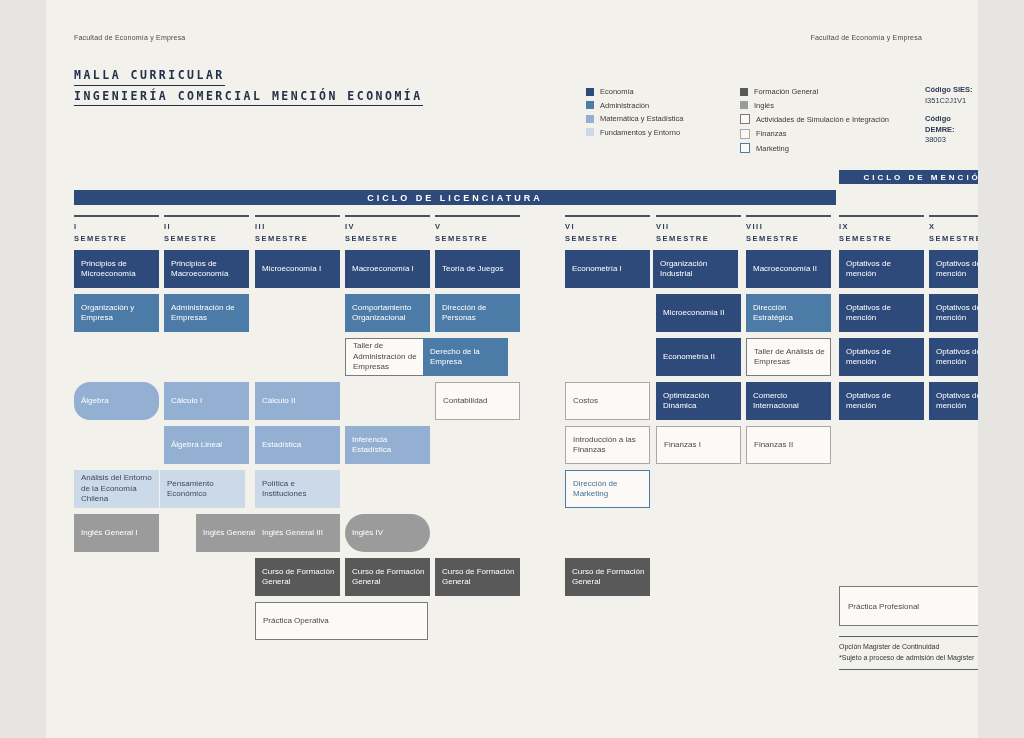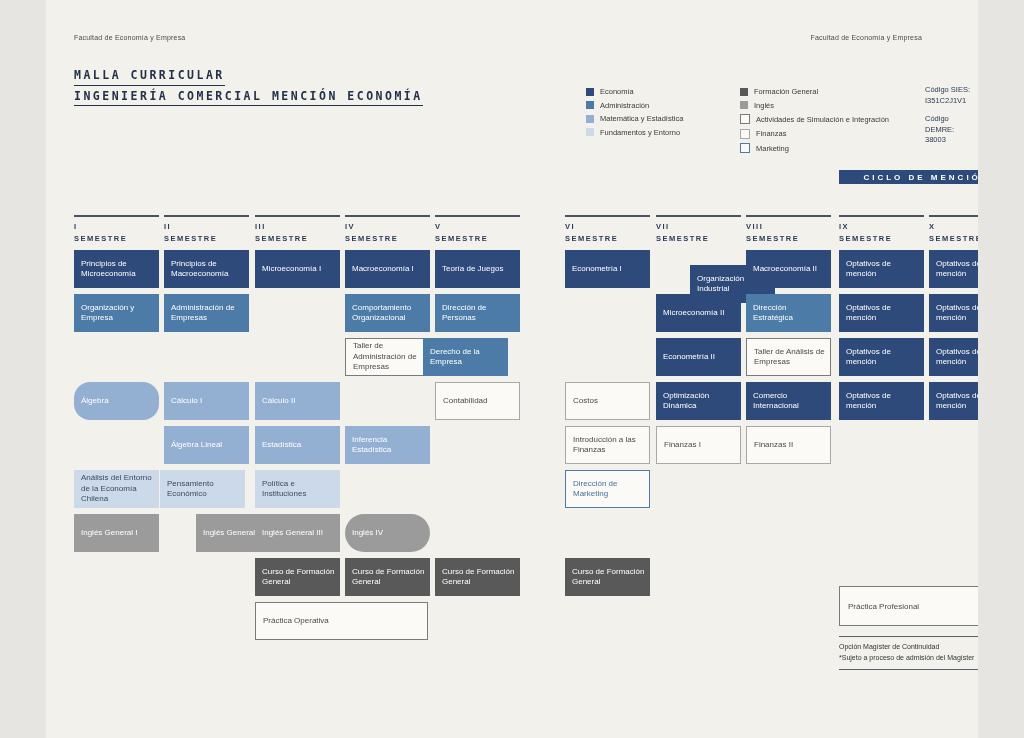--- a/index.html
+++ b/index.html
@@ -8,21 +8,21 @@
     background:#f2f1ec; font-family:"Liberation Sans", sans-serif;
     overflow:hidden; margin:0 auto;
   }
   .tiny-header { position:absolute; font-size:7px; color:#4a4a4a; letter-spacing:.2px; }
   .page-title { position:absolute; left:28px; top:70px; font-family:"DejaVu Sans Mono", monospace; font-weight:bold; color:#22304a; font-size:11.5px; letter-spacing:2.5px; line-height:1; }
   .page-title .t-line { display:inline-block; border-bottom:1.5px solid #22304a; padding-bottom:3px; margin-bottom:5px; }
   .legend-col { position:absolute; top:87px; }
   .legend-item { display:flex; align-items:center; margin-bottom:4.5px; font-size:7.5px; color:#3a3a3a; }
   .swatch { width:8px; height:8px; margin-right:6px; flex:0 0 auto; }
   .codes { position:absolute; left:879px; top:85px; font-size:7.5px; color:#2b3a55; line-height:1.4; }
-  .codes .code-label { font-weight:normal; }
+  .codes .code-label { font-weight:bold; }
   .codes .code-value { margin-bottom:8px; }
   .banner { position:absolute; background:#2e4a7a; color:#ffffff; font-size:9px; font-weight:bold; letter-spacing:3px; display:flex; align-items:center; justify-content:center; }
   .sem { position:absolute; top:215px; width:85px; border-top:2px solid #4a5160; padding-top:5px; font-size:7.5px; font-weight:bold; letter-spacing:1.5px; color:#2b3a55; box-sizing:border-box; }
   .sem .word { display:block; margin-top:3px; }
   .course { position:absolute; width:85px; height:38px; display:flex; align-items:center; padding:3px 4px 3px 7px; box-sizing:border-box; font-size:8px; line-height:1.3; }
   .cat-economia { background:#2e4a7a; color:#ffffff; }
   .cat-administracion { background:#4d7ba8; color:#ffffff; }
   .cat-matematica { background:#93b0d2; color:#ffffff; }
   .cat-fundamentos { background:#ccd9e9; color:#3a4a63; }
   .cat-formacion { background:#595959; color:#ffffff; }
@@ -88,20 +88,21 @@
     </div>
 
   <div class="codes">
     <div class="code-label">Código SIES:</div>
     <div class="code-value">I351C2J1V1</div>
     <div class="code-label">Código DEMRE:</div>
     <div class="code-value">38003</div>
   </div>
 
   <div class="banner" style="left:793px; top:170px; width:175px; height:14px; font-size:8px;">CICLO DE MENCIÓN</div>
+  <div class="banner" style="left:28px; top:190px; width:762px; height:15px;">CICLO DE LICENCIATURA</div>
 
   <div>
       <div class="sem" style="left: 28px;"><span>I</span><span class="word">SEMESTRE</span></div>
       <div class="sem" style="left: 118px;"><span>II</span><span class="word">SEMESTRE</span></div>
       <div class="sem" style="left: 209px;"><span>III</span><span class="word">SEMESTRE</span></div>
       <div class="sem" style="left: 299px;"><span>IV</span><span class="word">SEMESTRE</span></div>
       <div class="sem" style="left: 389px;"><span>V</span><span class="word">SEMESTRE</span></div>
       <div class="sem" style="left: 519px;"><span>VI</span><span class="word">SEMESTRE</span></div>
       <div class="sem" style="left: 610px;"><span>VII</span><span class="word">SEMESTRE</span></div>
       <div class="sem" style="left: 700px;"><span>VIII</span><span class="word">SEMESTRE</span></div>
@@ -136,21 +137,21 @@
       <div class="course cat-economia" style="left: 389px; top: 250px;">Teoría de Juegos</div>
       <div class="course cat-administracion" style="left: 389px; top: 294px;">Dirección de Personas</div>
       <div class="course cat-administracion" style="left: 377px; top: 338px;">Derecho de la Empresa</div>
       <div class="course cat-finanzas" style="left: 389px; top: 382px;">Contabilidad</div>
       <div class="course cat-formacion" style="left: 389px; top: 558px;">Curso de Formación General</div>
       <div class="course cat-economia" style="left: 519px; top: 250px;">Econometría I</div>
       <div class="course cat-finanzas" style="left: 519px; top: 382px;">Costos</div>
       <div class="course cat-finanzas" style="left: 519px; top: 426px;">Introducción a las Finanzas</div>
       <div class="course cat-marketing" style="left: 519px; top: 470px;">Dirección de Marketing</div>
       <div class="course cat-formacion" style="left: 519px; top: 558px;">Curso de Formación General</div>
-      <div class="course cat-economia" style="left: 644px; top: 250px; margin-top: 15px;">Organización Industrial</div>
+      <div class="course cat-economia" style="left: 607px; top: 250px;">Organización Industrial</div>
       <div class="course cat-economia" style="left: 610px; top: 294px;">Microeconomía II</div>
       <div class="course cat-economia" style="left: 610px; top: 338px;">Econometría II</div>
       <div class="course cat-economia" style="left: 610px; top: 382px;">Optimización Dinámica</div>
       <div class="course cat-finanzas" style="left: 610px; top: 426px;">Finanzas I</div>
       <div class="course cat-economia" style="left: 700px; top: 250px;">Macroeconomía II</div>
       <div class="course cat-administracion" style="left: 700px; top: 294px;">Dirección Estratégica</div>
       <div class="course cat-simulacion" style="left: 700px; top: 338px;">Taller de Análisis de Empresas</div>
       <div class="course cat-economia" style="left: 700px; top: 382px;">Comercio Internacional</div>
       <div class="course cat-finanzas" style="left: 700px; top: 426px;">Finanzas II</div>
       <div class="course cat-economia" style="left: 793px; top: 250px;">Optativos de mención</div>

